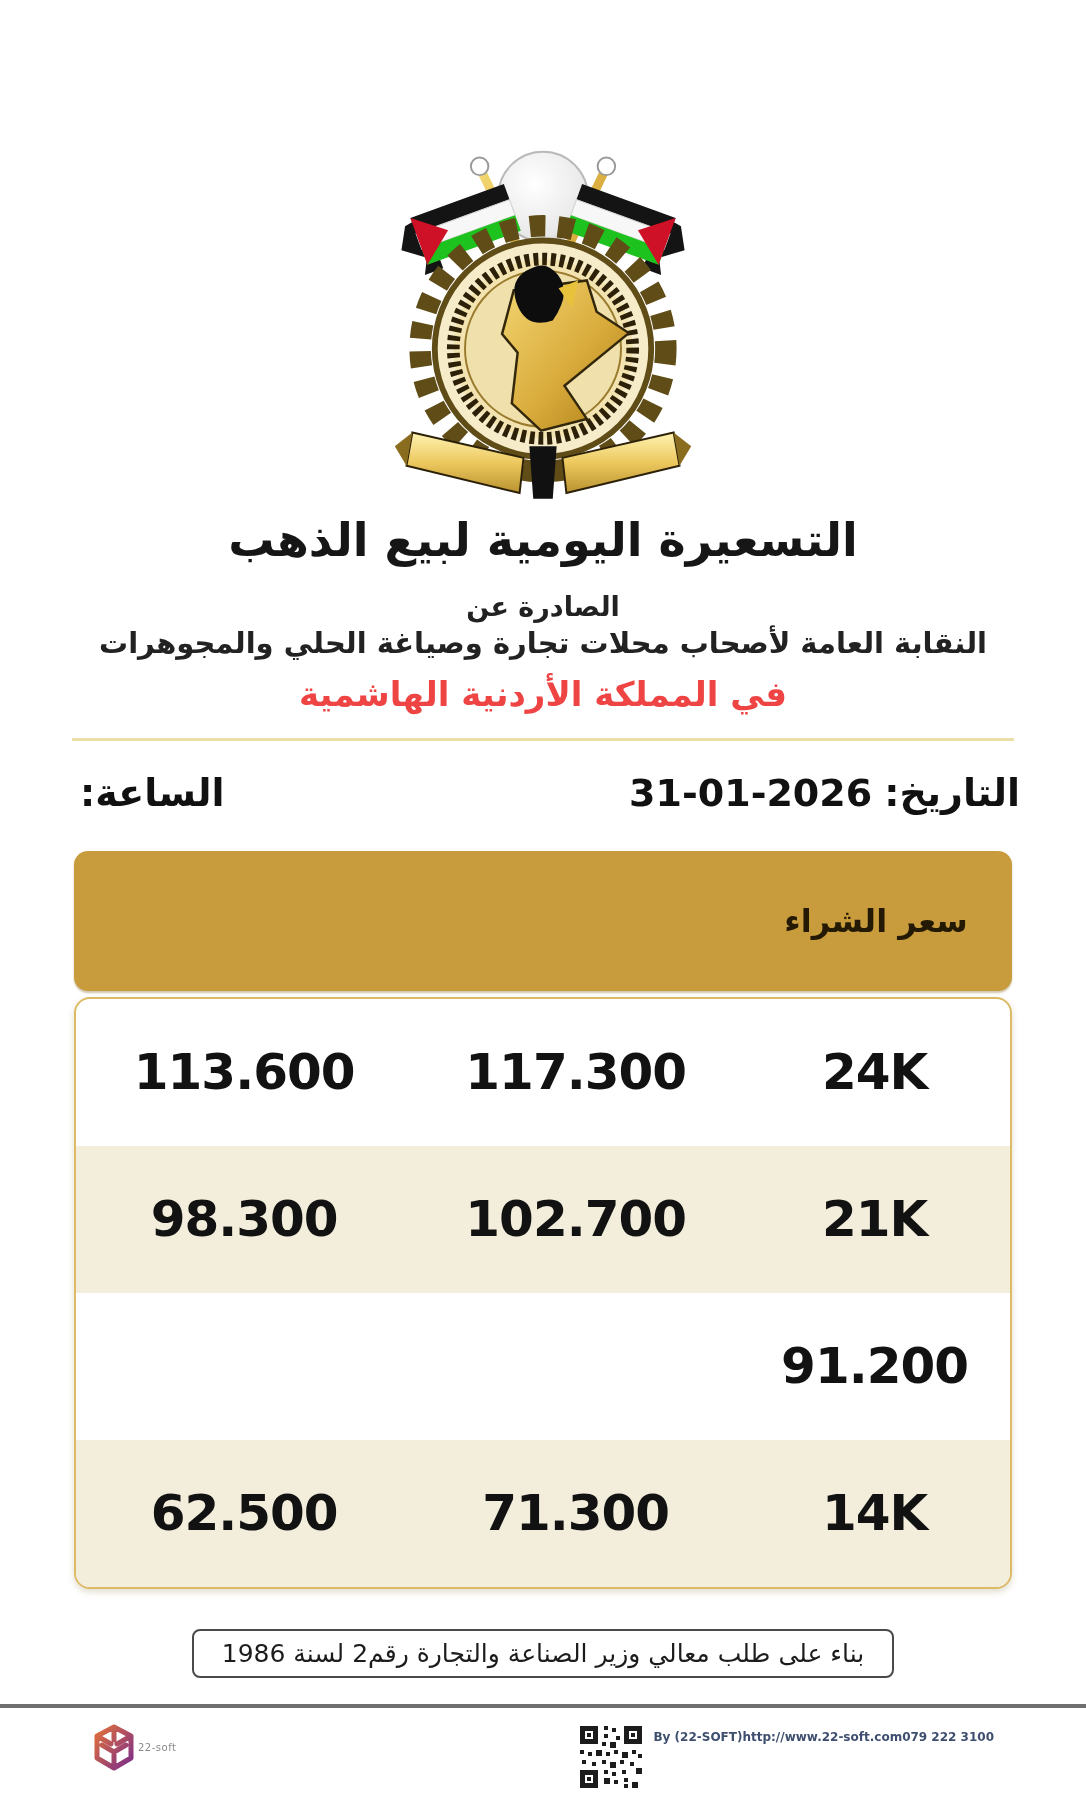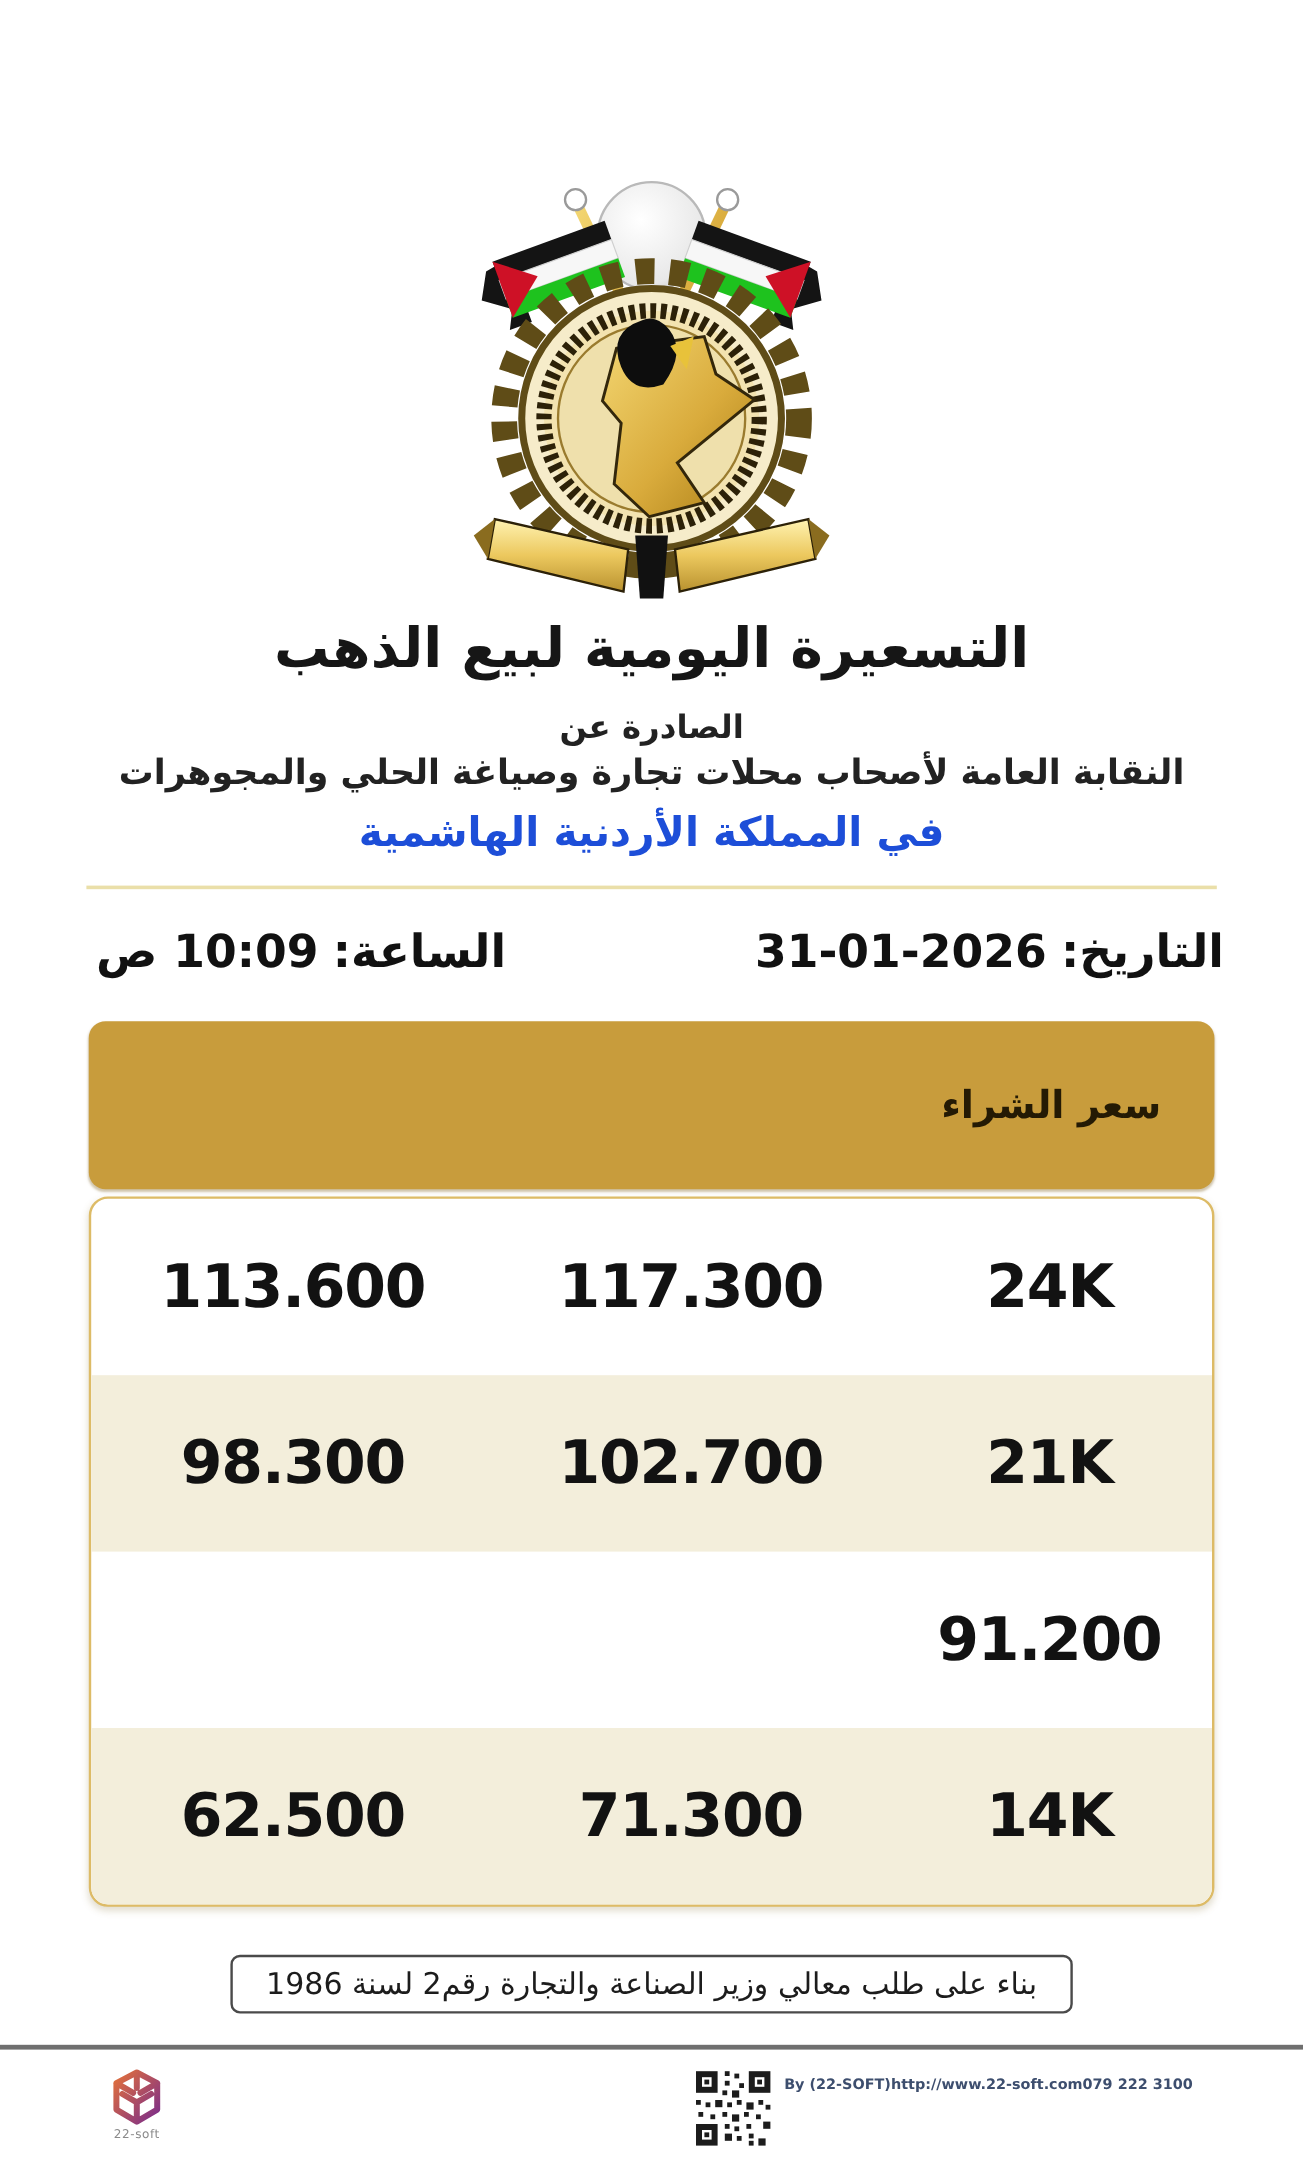--- a/index.html
+++ b/index.html
@@ -10,21 +10,21 @@
   }
   .center{ text-align:center;font-weight:bold; }
 
   
   .emblem{width:312px;margin:142px auto 0;display:block;}
 
   
   .title{margin-top:12px;font-size:46px;font-weight:bold;color:#161616;direction:rtl;}
   .issued{margin-top:24px;font-size:27px;color:#222;direction:rtl;}
   .issuer{margin-top:4px;font-size:29px;color:#222;direction:rtl;}
-  .country{margin-top:14px;font-size:34px;font-weight:600;color:#1d4ed8;direction:rtl;}
+  .country{margin-top:14px;font-size:34px;font-weight:600;color:#ef4444;direction:rtl;}
   .divider-gold{height:3px;background:#EADFA9;margin:24px 72px 0;}
 
   
   .datetime{direction:rtl;display:flex;justify-content:space-between;
     margin:30px 66px 0 80px;font-size:38px;font-weight:bold;color:#111;}
   .datetime .pair{display:flex;gap:12px;}
 
   
   .price-header{
     margin:36px 74px 0;height:140px;background:#C89C3C;border-radius:14px;
@@ -42,21 +42,21 @@
 
   
   .note-wrap{margin-top:40px;text-align:center;}
   .note-box{display:inline-block;border:2px solid #4a4a4a;border-radius:8px;
     padding:8px 28px;font-size:25px;color:#1c1c1c;direction:rtl;background:#fff;}
 
   
   .footer-divider{margin-top:26px;height:4px;background:#6F6F6F;width:100%;}
   .footer{display:flex;justify-content:space-between;align-items:flex-start;
     padding:16px 92px 0 92px;}
-  .brand{display:flex;flex-direction:column;align-items:center;gap:2px;}
+  .brand{display:flex;flex-direction:row;align-items:center;gap:2px;}
   .brand-caption{font-size:10px;color:#8a8a8a;letter-spacing:.5px;}
   .credit{display:flex;gap:9px;align-items:flex-start;}
   .credit-text{display:flex;flex-direction:row;font-size:12px;font-weight:bold;
     color:#3D4E6E;line-height:1.5;padding-top:4px;}
 </style>
 </head>
 <body>
 
 <svg class="emblem" viewBox="0 0 320 368" aria-hidden="true">
   <defs>
@@ -131,21 +131,20 @@
 <div class="country center">في المملكة الأردنية الهاشمية</div>
 <div class="divider-gold"></div>
 
 <div class="datetime">
   <div class="pair">
     <span>التاريخ:</span>
     <span>31-01-2026</span>
   </div>
   <div class="pair">
     <span>الساعة:</span>
-    <span>10:09 ص</span>
   </div>
 </div>
 
 <div class="price-header">
   <div class="hcell">سعر الشراء</div>
 </div>
 
 <div class="price-body">
   <div class="price-row">
     <div class="cell">24K</div>

